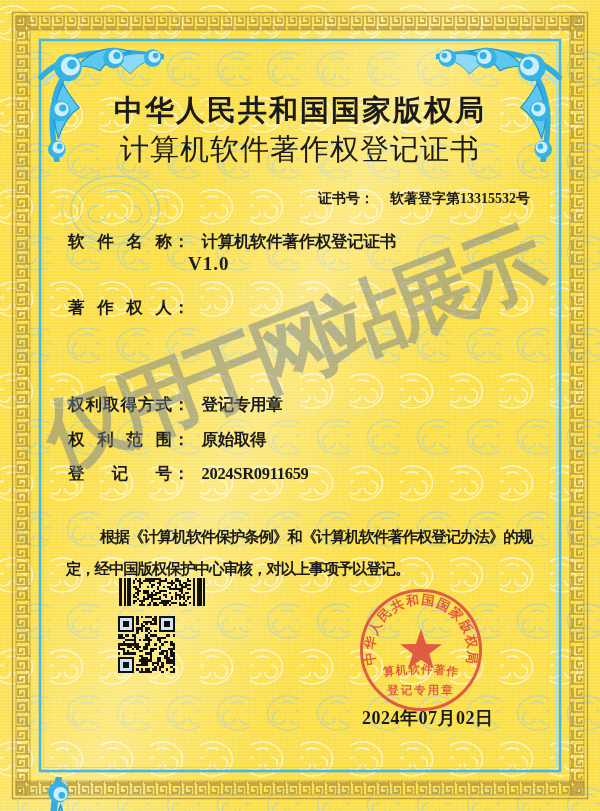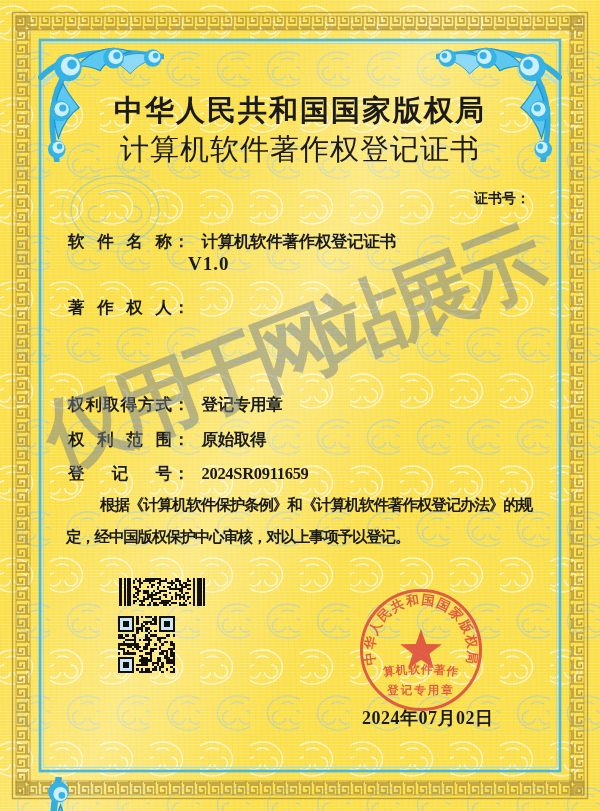--- a/index.html
+++ b/index.html
@@ -32,21 +32,21 @@
     font-size:29px;font-weight:normal;letter-spacing:1px;line-height:1.05;}
   .certno{position:absolute;top:190px;right:70px;display:flex;gap:16px;
     font-size:14px;font-weight:bold;}
   .row{position:absolute;left:68px;display:flex;align-items:flex-start;
     font-size:16.5px;font-weight:bold;line-height:1.25;}
   .jl{width:104px;display:flex;justify-content:space-between;}
   .colon{margin-left:1px;}
   .val{margin-left:12px;letter-spacing:-0.3px;white-space:nowrap;}
   .r-name{top:232px;} .r-ver{top:252px;left:188px;font-size:19px;letter-spacing:1px;}
   .r-owner{top:298px;} .r-method{top:395px;} .r-scope{top:430px;} .r-reg{top:464px;}
-  .para{position:absolute;left:66px;top:489px;width:466px;
+  .para{position:absolute;left:66px;top:521px;width:466px;
     font-size:15.5px;font-weight:600;line-height:32px;letter-spacing:-1.2px;
     text-indent:34px;text-align:justify;}
   .barcode{position:absolute;left:119px;top:578px;width:88px;height:28px;}
   .qr{position:absolute;left:118px;top:616px;width:57px;height:57px;}
   .seal{position:absolute;left:357px;top:587px;width:130px;height:128px;z-index:20;opacity:.88;}
   .date{position:absolute;left:362px;top:706px;font-size:18px;font-weight:bold;letter-spacing:.5px;z-index:21;}
   .watermark{
     position:absolute;left:48px;top:400px;z-index:30;pointer-events:none;
     font-size:84px;font-weight:bold;letter-spacing:-10px;white-space:nowrap;
     color:#76818c;opacity:.5;transform:rotate(-21deg);transform-origin:0 50%;
@@ -143,20 +143,21 @@
       <use href="#orn"></use>
     </svg>
 
   <div class="content">
 
     <div class="title1">中华人民共和国国家版权局</div>
     <div class="title2">计算机软件著作权登记证书</div>
 
     <div class="certno">
       <span>证书号：</span>
+      <span>软著登字第13315532号</span>
     </div>
 
     <div class="row r-name">
       <span class="jl">
           <span>软</span>
           <span>件</span>
           <span>名</span>
           <span>称</span>
         </span>
       <span class="colon">：</span>

